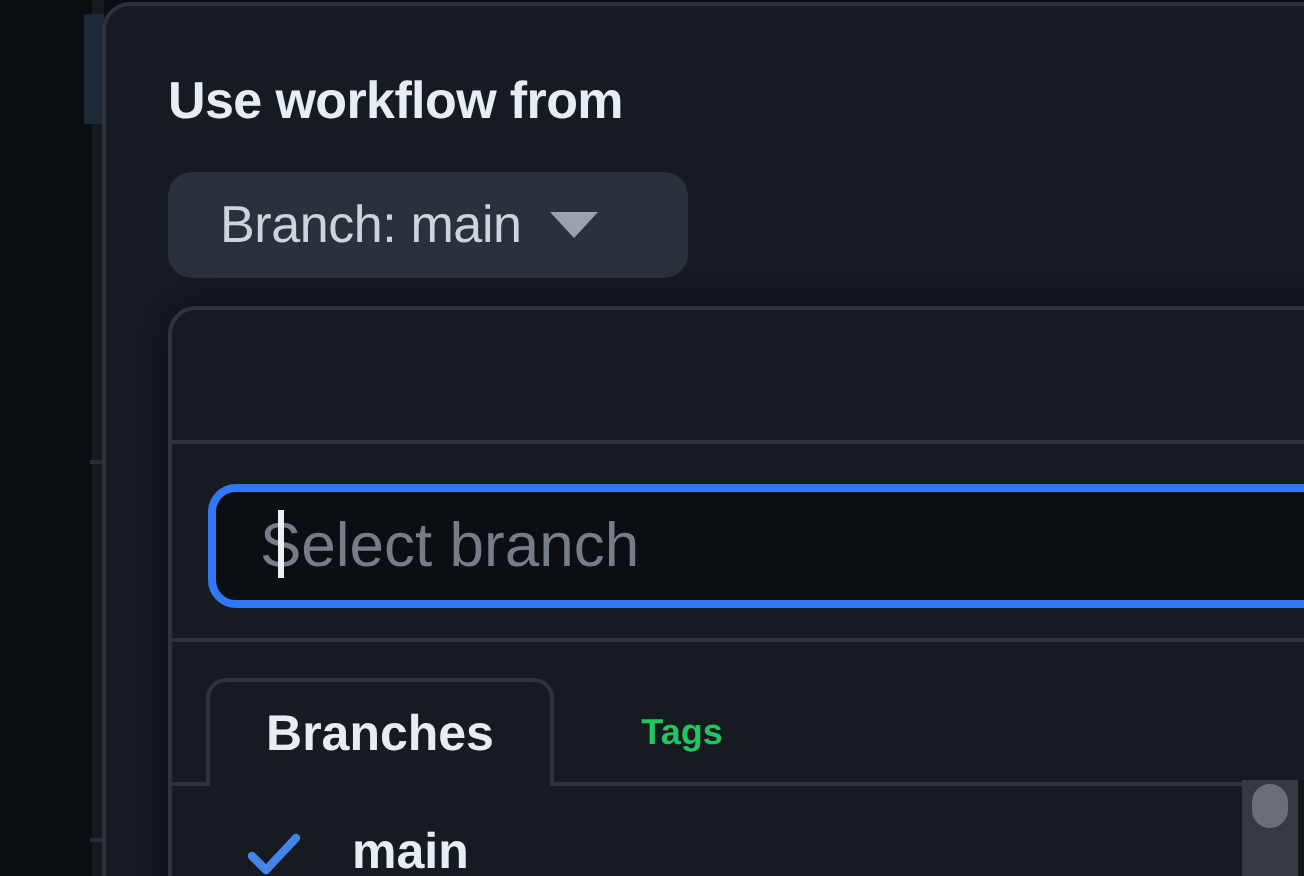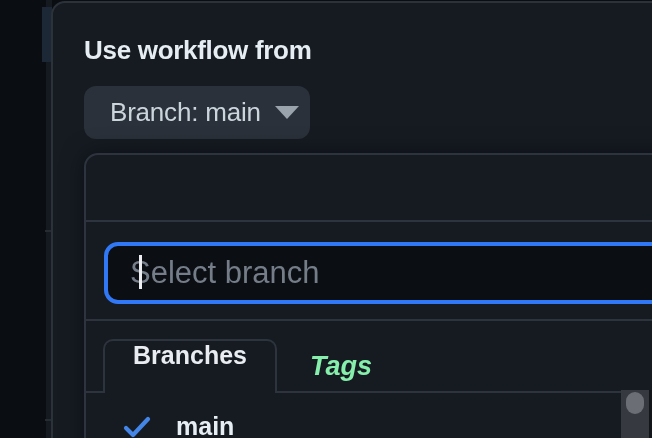--- a/index.html
+++ b/index.html
@@ -25,21 +25,21 @@
     position:absolute;left:9px;top:1px;width:635px;height:444px;
     background:#161b22;border:2px solid #2b323a;
     border-radius:14px 14px 0 0;
   }
   .dialog-heading{
     position:absolute;left:31px;top:30px;
     font-size:26px;font-weight:700;color:#e6edf3;letter-spacing:-0.3px;line-height:34px;
     white-space:nowrap;
   }
   .branch-btn{
-    position:absolute;left:31px;top:83px;width:226px;height:53px;
+    position:absolute;left:31px;top:83px;width:260px;height:53px;
     background:#2a313a;border:none;border-radius:12px;
     display:flex;align-items:center;padding:0 20px 0 26px;cursor:pointer;
   }
   .branch-btn-label{
     font-size:26px;color:#ccd4dc;letter-spacing:-0.2px;white-space:nowrap;
     font-family:inherit;
   }
   .caret-down{
     width:0;height:0;margin-left:14px;flex-shrink:0;
     border-left:12px solid transparent;border-right:12px solid transparent;
@@ -69,28 +69,28 @@
   .text-caret{
     position:absolute;left:53px;top:100px;width:3px;height:34px;background:#eceef1;
   }
 
   
   .tabbar-line{position:absolute;left:0;top:236px;width:100%;height:2px;background:#2e343d;}
   .tab-branches{
     position:absolute;left:17px;top:184px;width:174px;height:54px;
     background:#161b22;border:2px solid #2e343d;border-bottom:none;
     border-radius:10px 10px 0 0;z-index:2;
-    display:flex;align-items:flex-start;justify-content:center;cursor:pointer;
+    display:flex;align-items:center;justify-content:center;cursor:pointer;
   }
   .tab-branches-label{font-size:25px;font-weight:700;color:#e9edf2;}
   .tab-tags{
     position:absolute;left:191px;top:184px;width:128px;height:54px;
     display:flex;align-items:center;justify-content:center;cursor:pointer;z-index:1;
   }
-  .tab-tags-label{font-size:27px;font-weight:600;color:#86efac;font-style:italic;}
+  .tab-tags-label{font-size:18px;font-weight:600;color:#22c55e;}
 
   
   .ref-item{
     position:absolute;left:2px;top:240px;width:540px;height:58px;
     display:flex;align-items:center;cursor:pointer;
   }
   .check-icon{position:absolute;left:35px;top:20px;width:28px;height:24px;}
   .ref-item-label{
     position:absolute;left:88px;top:17px;
     font-size:25px;font-weight:700;color:#e6edf3;

